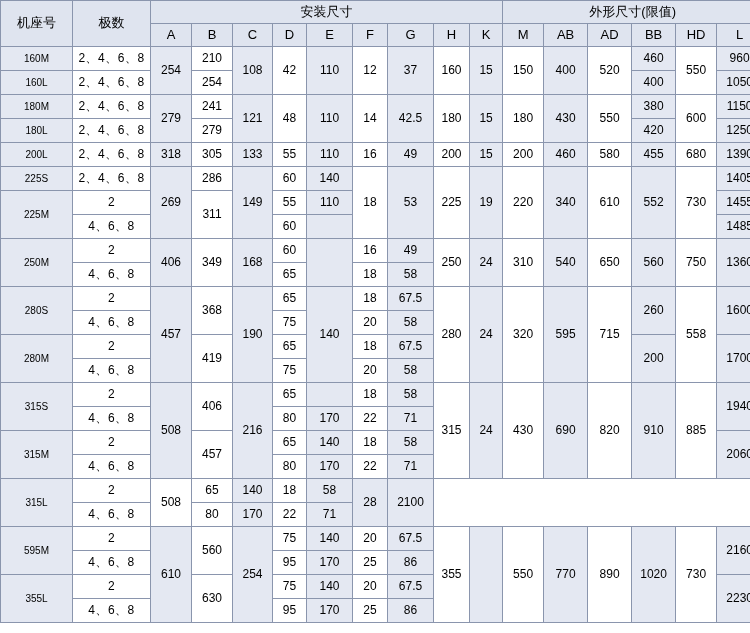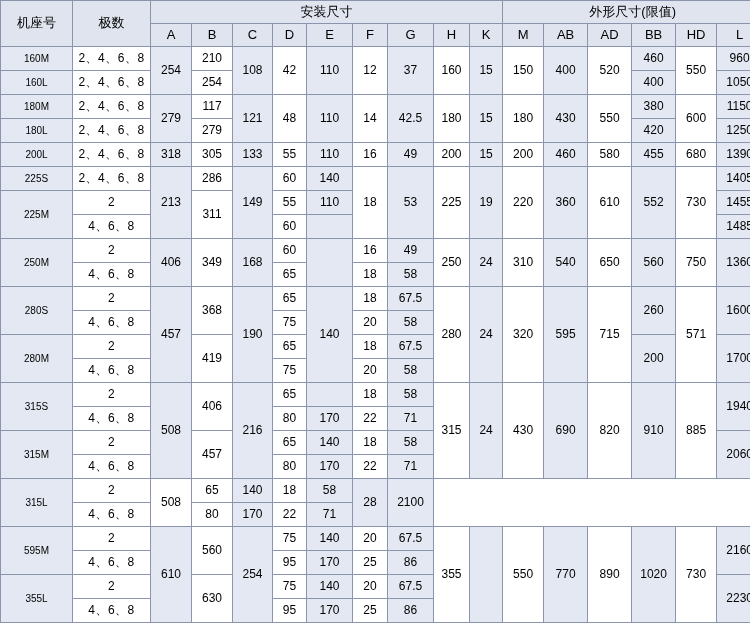--- a/index.html
+++ b/index.html
@@ -140,21 +140,21 @@
       <td class="poles plain">2、4、6、8</td>
       <td class="plain">254</td>
       <td class="shade">400</td>
       <td class="shade">1050</td>
     </tr>
 
     <tr class="row-h">
       <td class="frame-cell shade">180M</td>
       <td class="poles plain">2、4、6、8</td>
       <td class="shade" rowspan="2">279</td>
-      <td class="plain">117</td>
+      <td class="plain">241</td>
       <td class="shade" rowspan="2">121</td>
       <td class="plain" rowspan="2">48</td>
       <td class="shade" rowspan="2">110</td>
       <td class="plain" rowspan="2">14</td>
       <td class="shade" rowspan="2">42.5</td>
       <td class="plain" rowspan="2">180</td>
       <td class="shade" rowspan="2">15</td>
       <td class="plain" rowspan="2">180</td>
       <td class="shade" rowspan="2">430</td>
       <td class="plain" rowspan="2">550</td>
@@ -187,31 +187,31 @@
       <td class="shade">460</td>
       <td class="plain">580</td>
       <td class="shade">455</td>
       <td class="plain">680</td>
       <td class="shade">1390</td>
     </tr>
 
     <tr class="row-h">
       <td class="frame-cell shade">225S</td>
       <td class="poles plain">2、4、6、8</td>
-      <td class="shade" rowspan="3">213</td>
+      <td class="shade" rowspan="3">269</td>
       <td class="plain">286</td>
       <td class="shade" rowspan="3">149</td>
       <td class="plain">60</td>
       <td class="shade">140</td>
       <td class="plain" rowspan="3">18</td>
       <td class="shade" rowspan="3">53</td>
       <td class="plain" rowspan="3">225</td>
       <td class="shade" rowspan="3">19</td>
       <td class="plain" rowspan="3">220</td>
-      <td class="shade" rowspan="3">360</td>
+      <td class="shade" rowspan="3">340</td>
       <td class="plain" rowspan="3">610</td>
       <td class="shade" rowspan="3">552</td>
       <td class="plain" rowspan="3">730</td>
       <td class="shade">1405</td>
     </tr>
 
     <tr class="row-h">
       <td class="frame-cell shade" rowspan="2">225M</td>
       <td class="poles plain">2</td>
       <td class="plain" rowspan="2">311</td>
@@ -262,21 +262,21 @@
       <td class="plain">65</td>
       <td class="shade" rowspan="4">140</td>
       <td class="plain">18</td>
       <td class="shade">67.5</td>
       <td class="plain" rowspan="4">280</td>
       <td class="shade" rowspan="4">24</td>
       <td class="plain" rowspan="4">320</td>
       <td class="shade" rowspan="4">595</td>
       <td class="plain" rowspan="4">715</td>
       <td class="shade" rowspan="2">260</td>
-      <td class="plain" rowspan="4">571</td>
+      <td class="plain" rowspan="4">558</td>
       <td class="shade" rowspan="2">1600</td>
     </tr>
     <tr class="row-h">
       <td class="poles plain">4、6、8</td>
       <td class="plain">75</td>
       <td class="plain">20</td>
       <td class="shade">58</td>
     </tr>
 
     <tr class="row-h">

